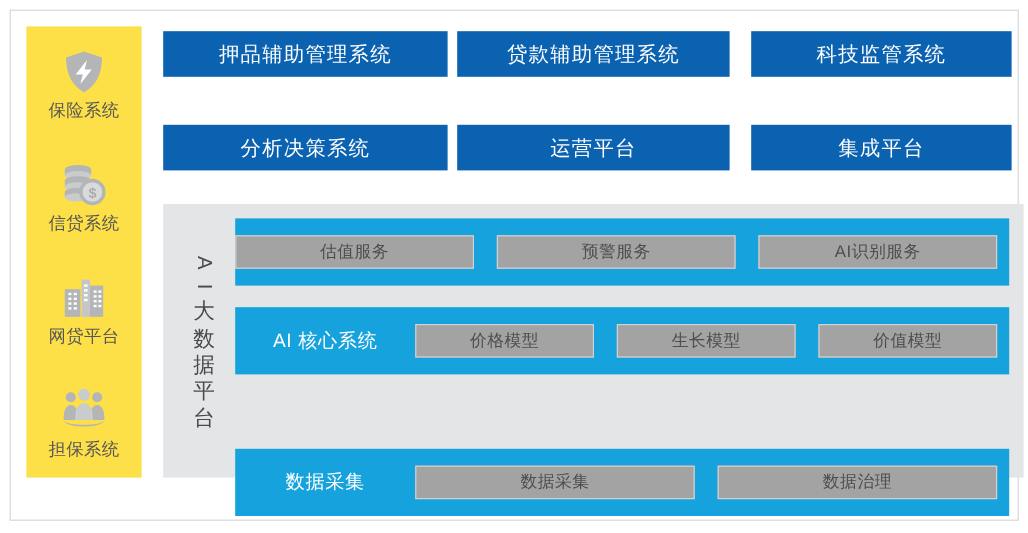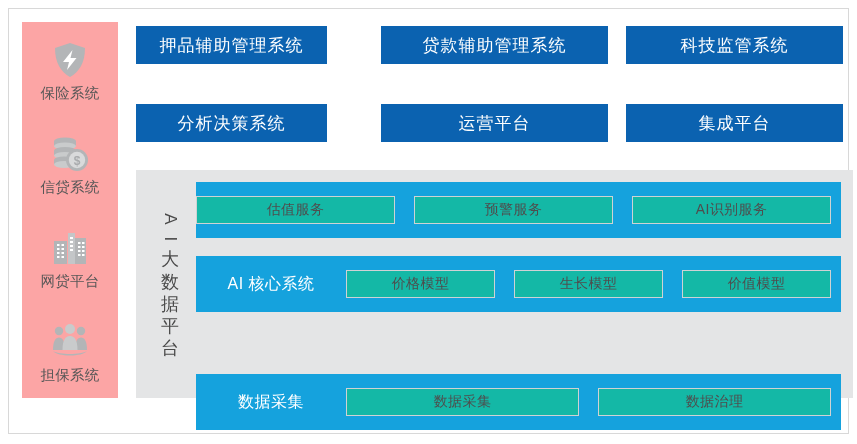--- a/index.html
+++ b/index.html
@@ -29,21 +29,21 @@
     background: #ffffff;
   }
 
   
   .sidebar {
     position: absolute;
     left: 22px;
     top: 22px;
     width: 96px;
     height: 376px;
-    background: #fca5a5;
+    background: #fde047;
   }
   .side-item {
     position: absolute;
     left: 0;
     width: 96px;
     height: 94px;
     display: flex;
     flex-direction: column;
     align-items: center;
     justify-content: center;
@@ -70,21 +70,21 @@
     color: #ffffff;
     display: flex;
     align-items: center;
     justify-content: center;
     font-size: 17px;
     letter-spacing: 1px;
     height: 38px;
   }
   .topbar.row1 { top: 26px; }
   .topbar.row2 { top: 104px; }
-  .tb-a { left: 136px; width: 191px; }
+  .tb-a { left: 136px; width: 237px; }
   .tb-b { left: 381px; width: 227px; }
   .tb-c { left: 626px; width: 217px; }
 
   
   .platform {
     position: absolute;
     left: 136px;
     top: 170px;
     width: 717px;
     height: 228px;
@@ -138,21 +138,21 @@
   .prow-cells {
     flex: 1 1 auto;
     display: flex;
     align-items: center;
     gap: 19px;
     padding-right: 10px;
   }
   .cell {
     flex: 1 1 0;
     height: 28px;
-    background: #14b8a6;
+    background: #a3a3a3;
     border: 1px solid #cfd2d4;
     box-sizing: border-box;
     display: flex;
     align-items: center;
     justify-content: center;
     font-size: 14px;
     color: #4e4e4e;
     letter-spacing: 0.4px;
   }
 </style>

